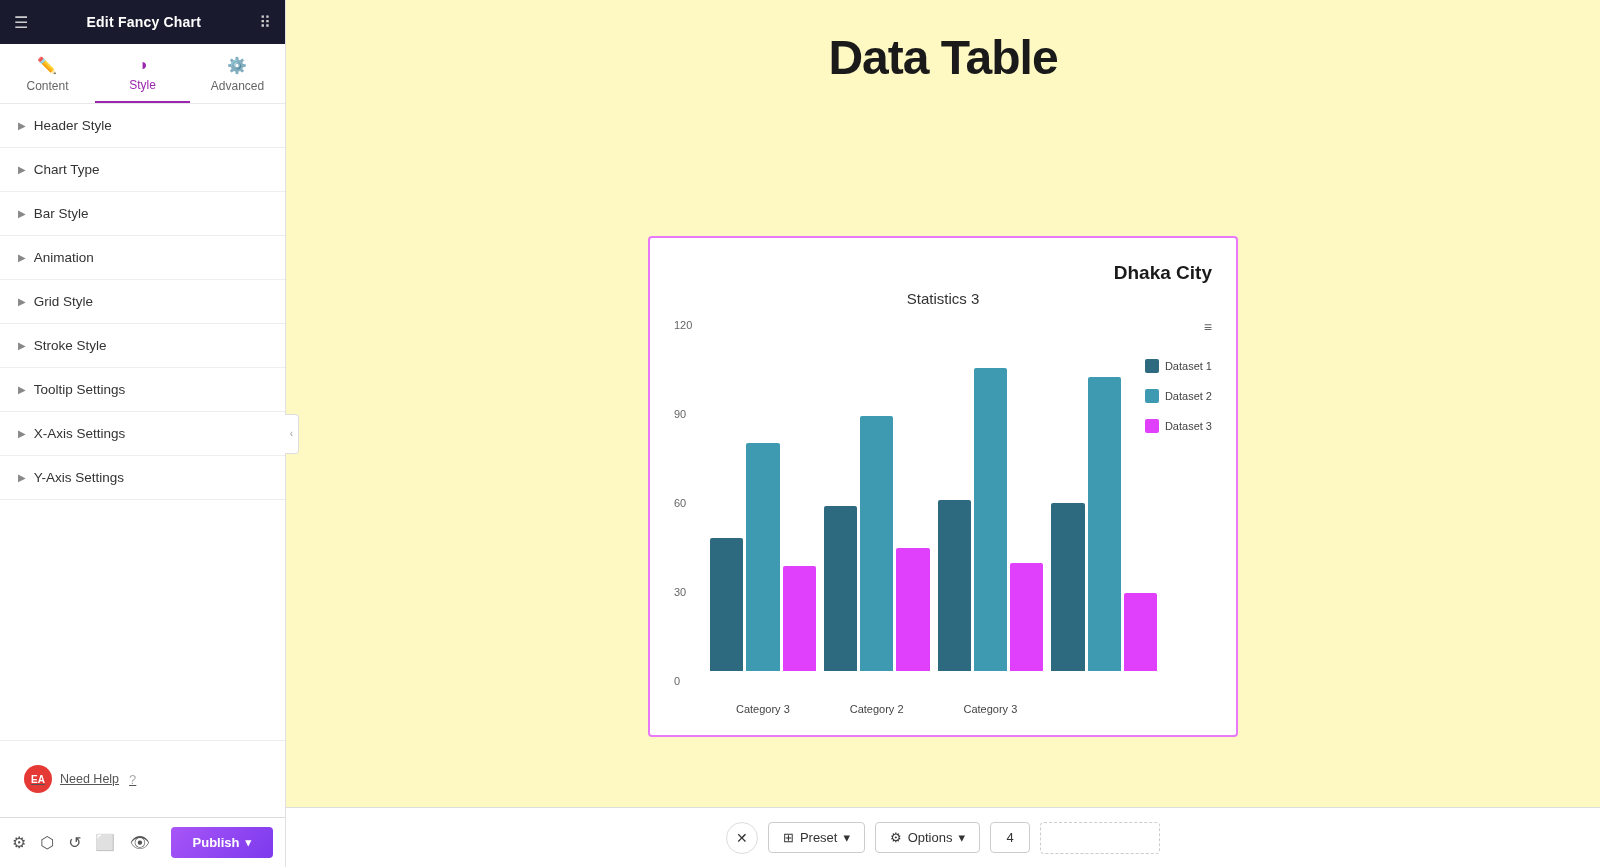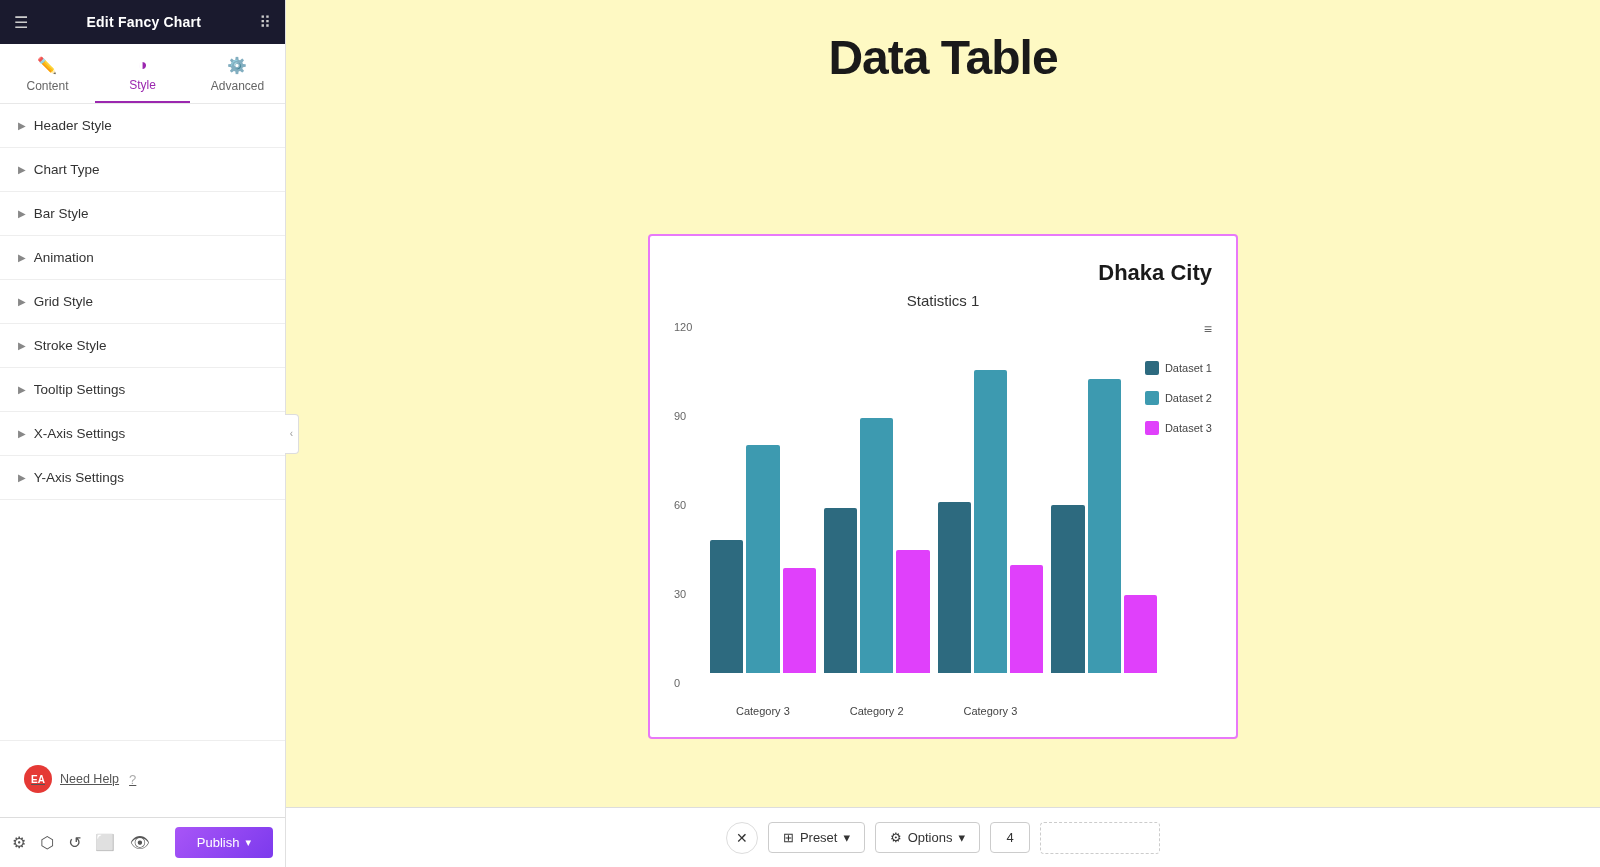--- a/index.html
+++ b/index.html
@@ -105,21 +105,21 @@
     }
     .footer-icons { display: flex; gap: 14px; }
     .footer-icon { color: #555; font-size: 16px; cursor: pointer; }
     .publish-btn {
       background: linear-gradient(135deg, #a855f7, #7c3aed);
       color: #fff;
       border: none;
       padding: 8px 22px;
       border-radius: 4px;
       font-size: 13px;
-      font-weight: 400;
+      font-weight: 700;
       cursor: pointer;
       display: flex; align-items: center; gap: 6px;
     }
     .publish-chevron { font-size: 11px; }
 
     
     .main-content {
       flex: 1;
       display: flex;
       flex-direction: column;
@@ -152,21 +152,21 @@
       background: #fff;
       border: 2px solid #e879f9;
       border-radius: 4px;
       padding: 24px 24px 20px;
       width: 590px;
       position: relative;
     }
 
     .chart-city-label {
       text-align: right;
-      font-size: 22px;
+      font-size: 19px;
       font-weight: 700;
       color: #1a1a1a;
       margin-bottom: 6px;
     }
 
     .chart-subtitle {
       text-align: center;
       font-size: 15px;
       color: #333;
       margin-bottom: 12px;
@@ -455,21 +455,21 @@
 <div class="main-content">
 
   <div class="page-title-area">
     <h1 class="page-title">Data Table</h1>
   </div>
 
   <div class="chart-wrapper">
     <div class="chart-container">
 
       <div class="chart-city-label">Dhaka City</div>
-      <div class="chart-subtitle">Statistics 1</div>
+      <div class="chart-subtitle">Statistics 3</div>
 
       <div class="chart-area">
 
         <div class="chart-y-axis">
           <span>120</span>
           <span>90</span>
           <span>60</span>
           <span>30</span>
           <span>0</span>
         </div>

